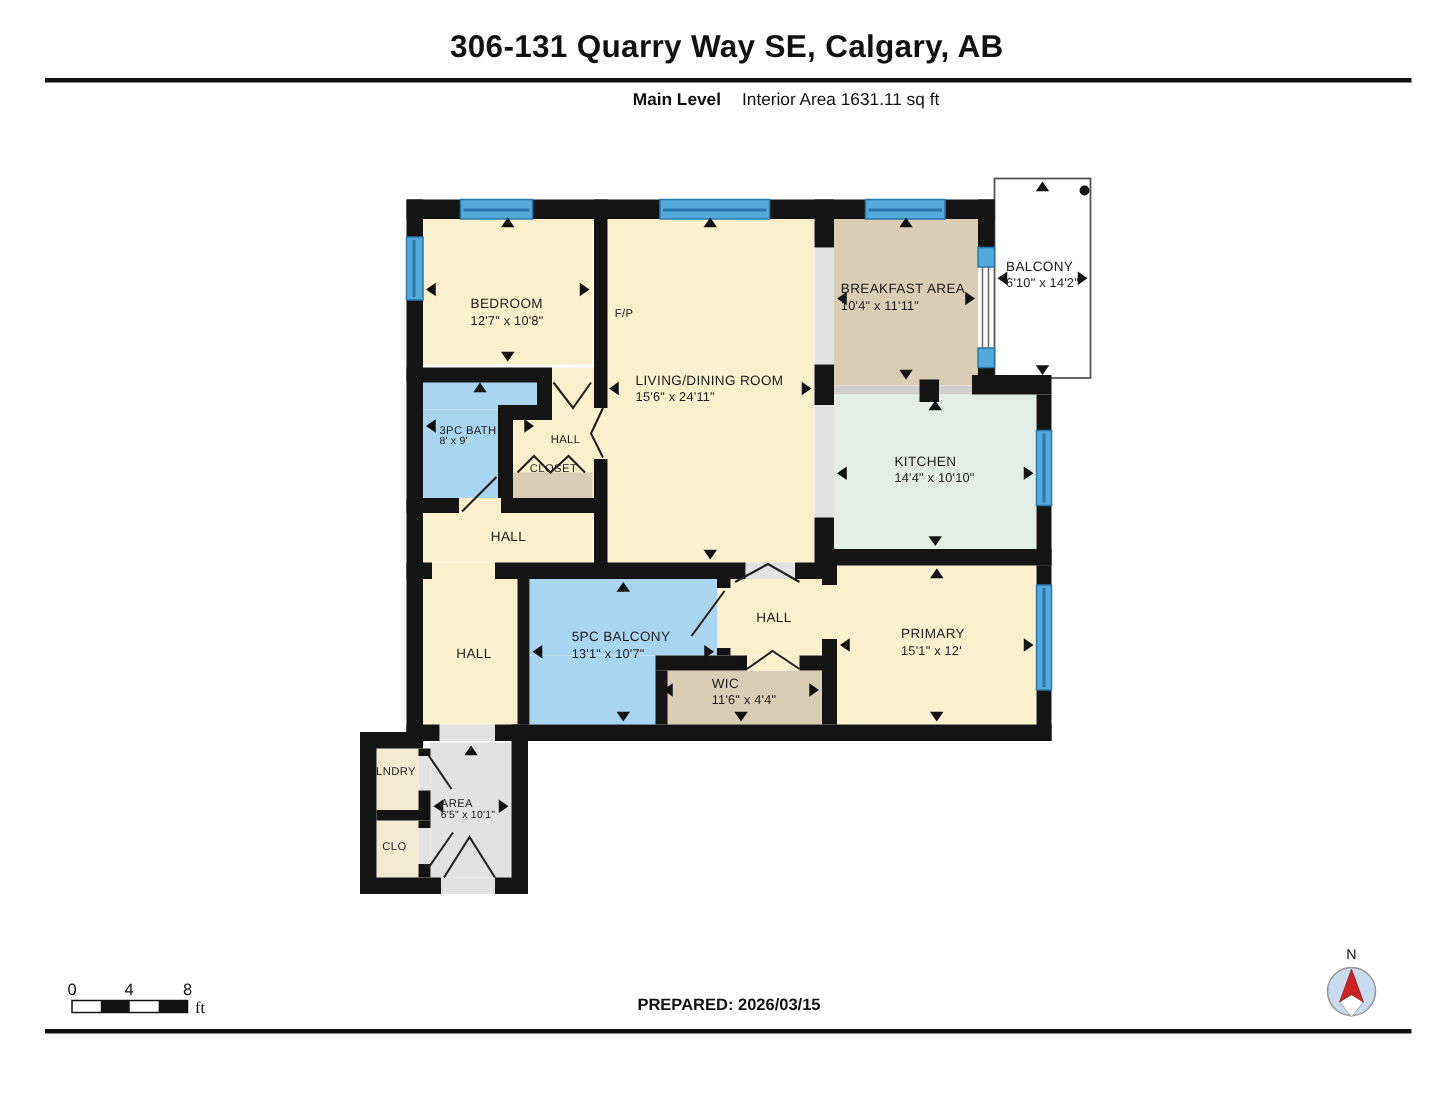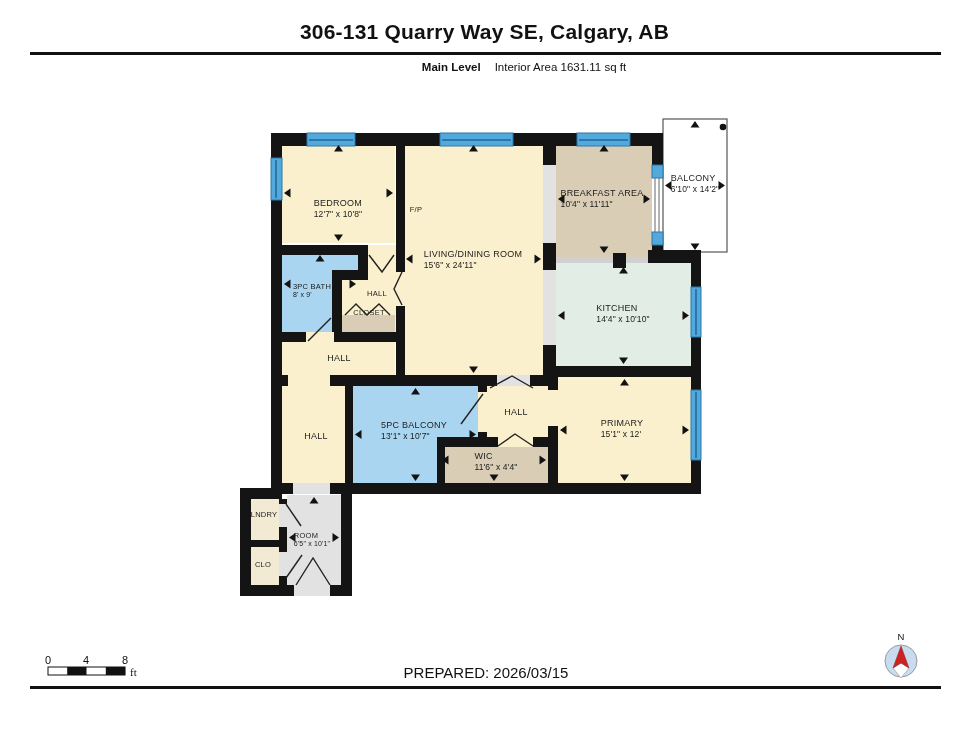--- a/index.html
+++ b/index.html
@@ -29,21 +29,21 @@
   .compass-circle{fill:var(--compass-fill);stroke:#999;stroke-width:1;}
   .needle-red{fill:var(--compass-needle);stroke:#952020;stroke-width:.5;}
   .needle-white{fill:#fff;stroke:#9a9a9a;stroke-width:.6;}
   .lbl{position:absolute;transform:translate(-50%,-50%);line-height:1.2;
        font-size:9px;letter-spacing:.25px;color:#1b1b1b;white-space:nowrap;z-index:3;}
   .lbl span{display:block;}
   .lbl .dims{font-size:8.5px;letter-spacing:.15px;}
   .lbl.small{font-size:7.5px;}
   .lbl.small .dims{font-size:7px;}
   .txt{position:absolute;z-index:3;}
-  .prepared{left:486px;top:664px;transform:translateX(-50%);font-size:15px;}
+  .prepared{left:486px;top:664px;transform:translateX(-50%);font-size:11px;font-weight:bold;}
   .disclaimer{left:30px;top:698px;font-size:10px;letter-spacing:.1px;}
   .sbnum{font-size:11px;transform:translateX(-50%);}
   .sbunit{font-size:11px;font-family:Liberation Serif, serif;}
   .north{left:901px;top:631px;transform:translateX(-50%);font-size:9.5px;}
 </style>
 </head>
 <body>
 
 <div class="page">
 
@@ -259,21 +259,21 @@
   </div>
   <div class="lbl" style="left:414px;top:430px">
     <span>5PC BALCONY</span>
     <span class="dims">13'1" x 10'7"</span>
   </div>
   <div class="lbl" style="left:496px;top:461px">
     <span>WIC</span>
     <span class="dims">11'6" x 4'4"</span>
   </div>
   <div class="lbl small" style="left:312px;top:540px">
-    <span>ROOM</span>
+    <span>AREA</span>
     <span class="dims">6'5" x 10'1"</span>
   </div>
   <div class="lbl small" style="left:377px;top:293px">
     <span>HALL</span>
   </div>
   <div class="lbl small" style="left:369px;top:312px">
     <span>CLOSET</span>
   </div>
   <div class="lbl" style="left:339px;top:358px">
     <span>HALL</span>

